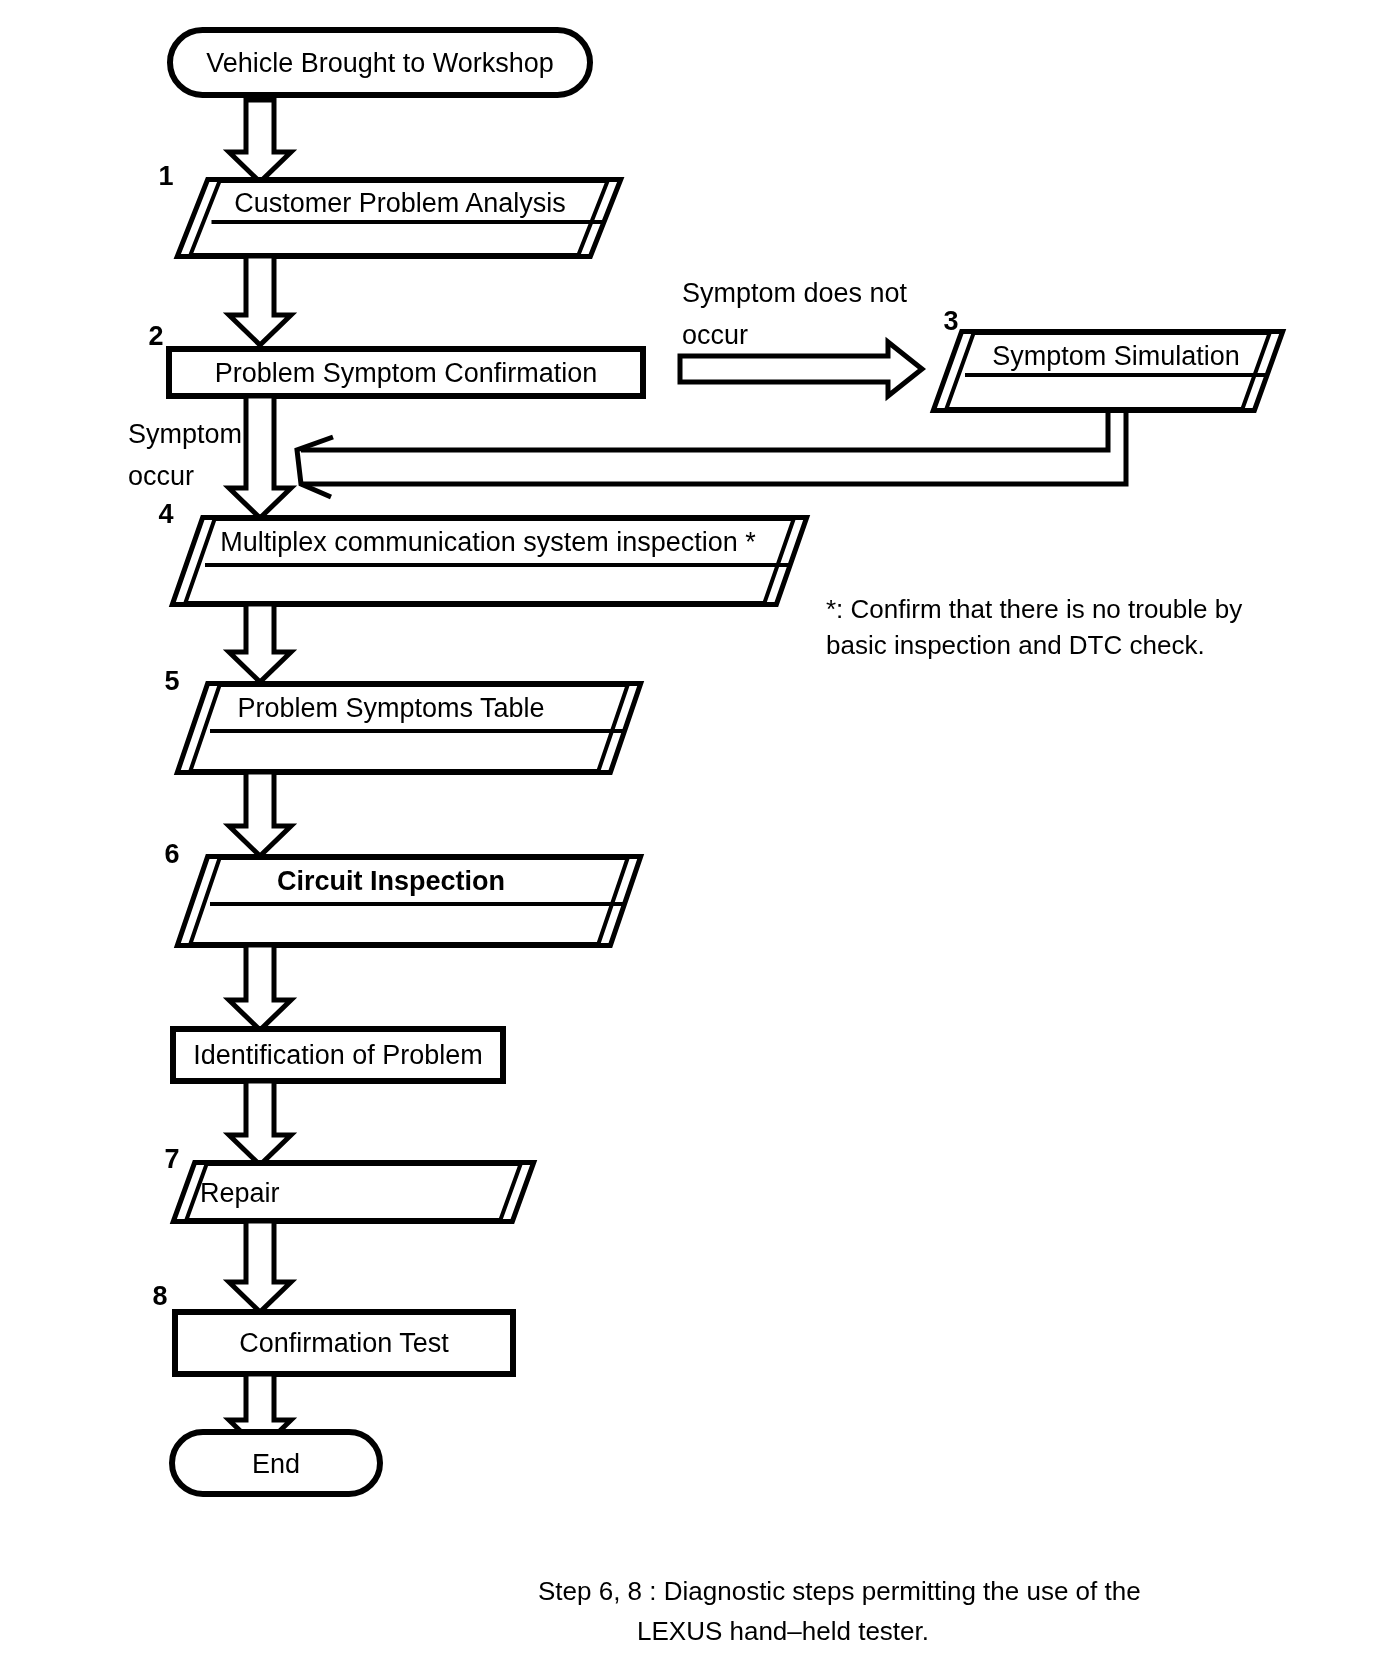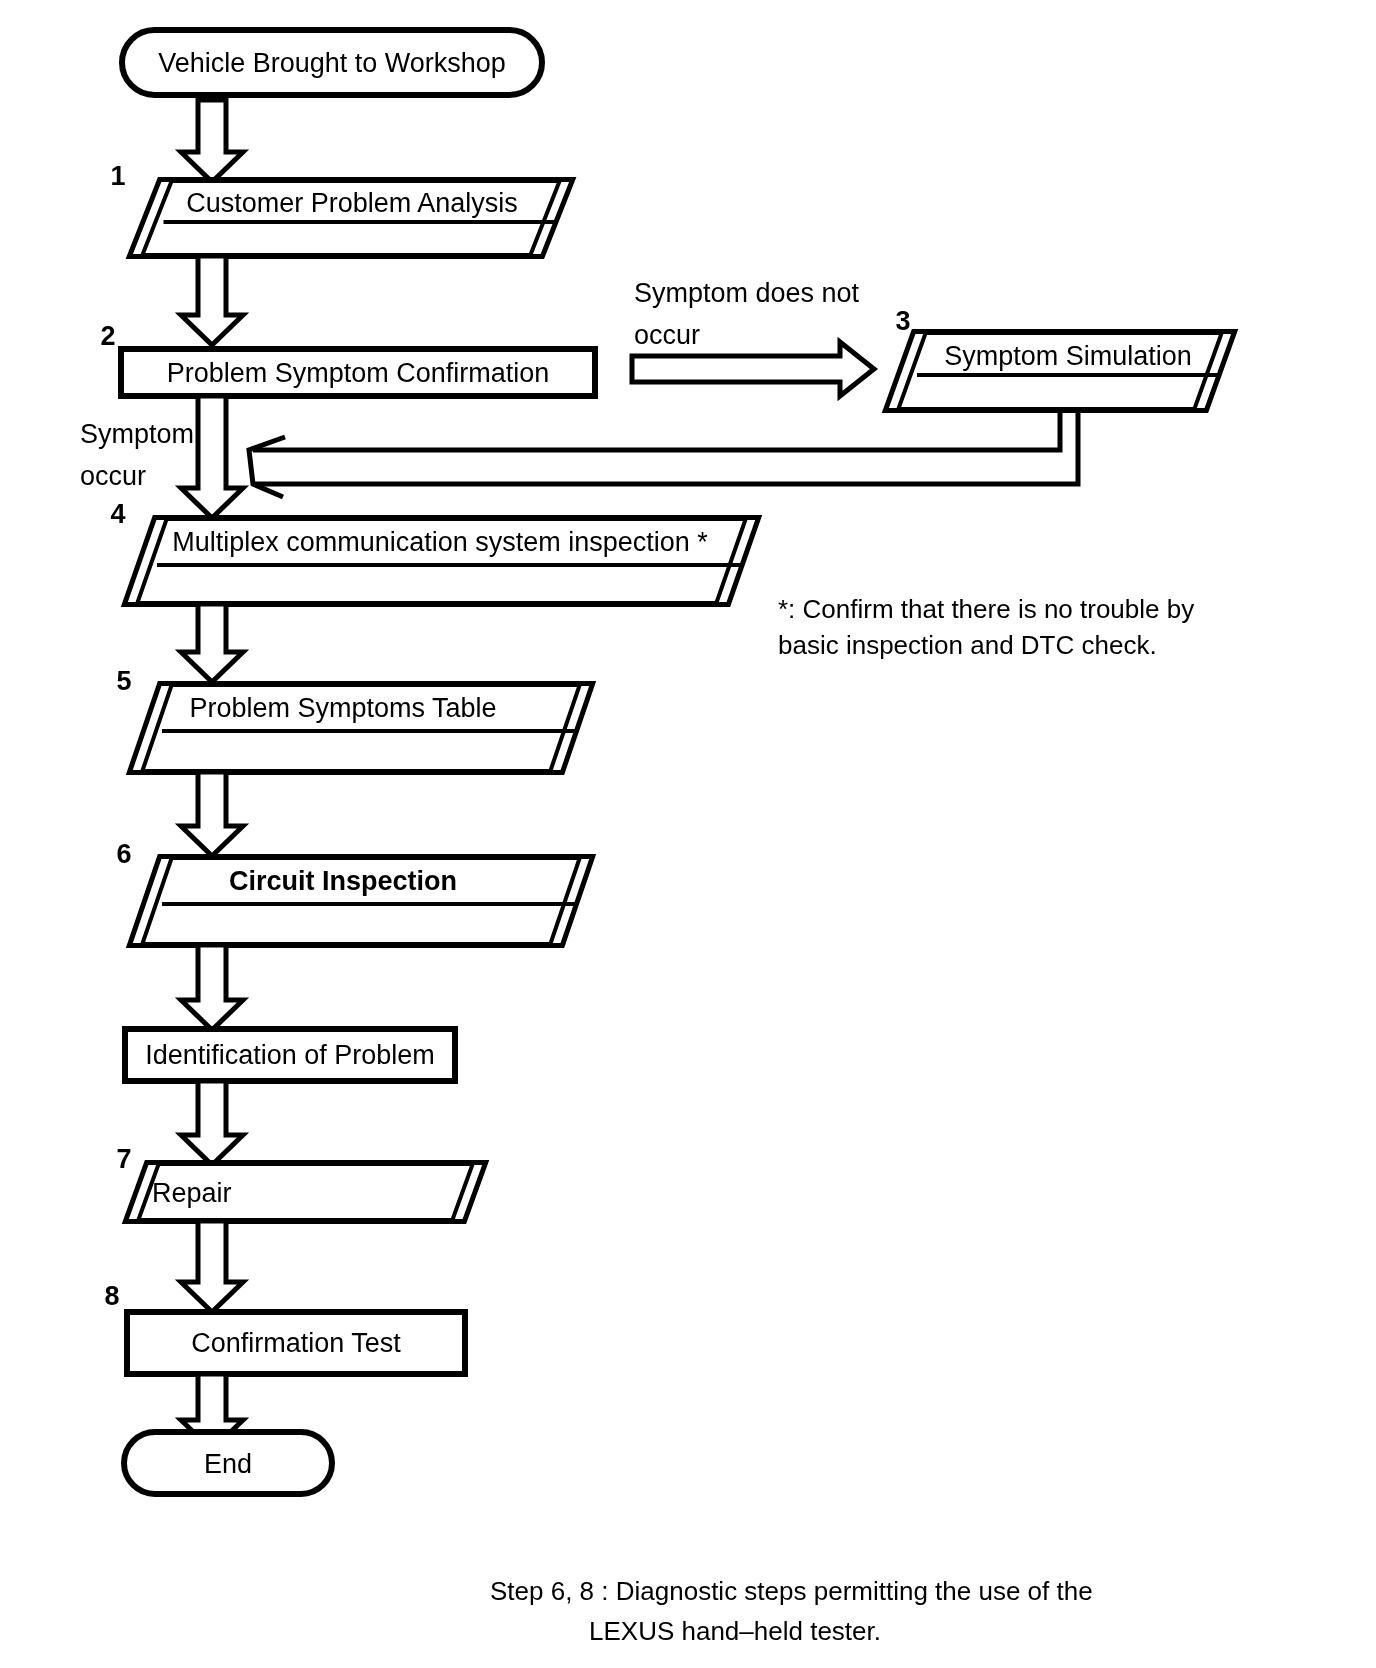--- a/index.html
+++ b/index.html
@@ -11,20 +11,21 @@
     width: 1376px;
     height: 1668px;
     font-family: "Liberation Sans", sans-serif;
     color: #000000;
     overflow: hidden;
   }
   #flow-root {
     position: relative;
     width: 1116px;
     height: 1668px;
+    margin-left: 48px;
   }
   svg#flow-svg {
     position: absolute;
     top: 0;
     left: 0;
     width: 1376px;
     height: 1668px;
     display: block;
   }
   .shape-stroke-thick {

